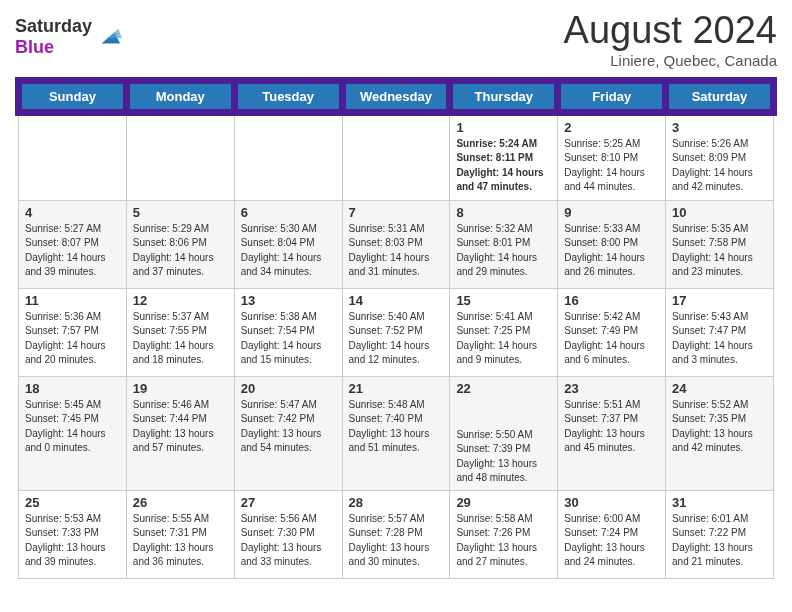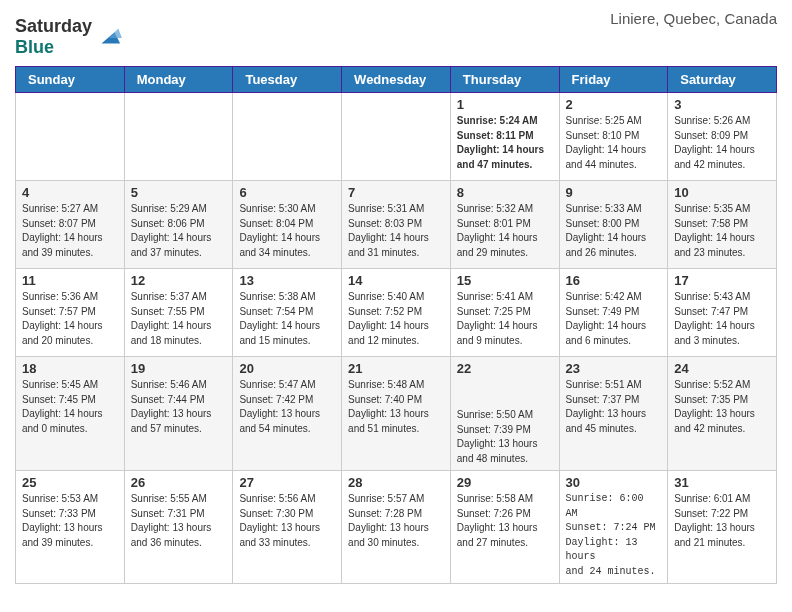--- a/index.html
+++ b/index.html
@@ -22,21 +22,21 @@
       margin-top: 6px;
     }
     .logo-text-general {
       font-size: 18px;
       font-weight: bold;
       color: #333;
     }
     .logo-text-blue {
       font-size: 18px;
       font-weight: bold;
-      color: #0f766e;
+      color: #a21caf;
     }
     .logo-icon {
       width: 28px;
       height: 28px;
       margin-left: 2px;
     }
     .title-area {
       text-align: right;
     }
     .month-title {
@@ -50,25 +50,25 @@
       color: #555;
     }
     table {
       width: 100%;
       border-collapse: collapse;
       table-layout: fixed;
     }
     thead tr th {
       background-color: #2979b8;
       color: #fff;
-      text-align: left;
+      text-align: center;
       padding: 5px 12px;
       font-size: 13px;
       font-weight: bold;
-      border: 1px solid #4c1d95;
+      border: 7px solid #4c1d95;
     }
     tbody tr td {
       border: 1px solid #ccc;
       vertical-align: top;
       padding: 4px 6px;
       font-size: 10.5px;
       color: #333;
       height: 88px;
       background: #fff;
     }
@@ -102,20 +102,21 @@
         <br>
         <span class="logo-text-blue">Blue</span>
       </span>
       <svg class="logo-icon" viewBox="0 0 30 30" xmlns="http://www.w3.org/2000/svg">
         <polygon points="8,22 22,10 28,22" fill="#2979b8"></polygon>
         <polygon points="16,16 26,6 30,16" fill="#5ba3d9" opacity="0.7"></polygon>
       </svg>
     </div>
   </div>
   <div class="title-area">
+    <div class="month-title">August 2024</div>
     <div class="location-subtitle">Liniere, Quebec, Canada</div>
   </div>
 </div>
 
 <table>
   <thead>
     <tr>
     <th>Sunday</th>
         <th>Monday</th>
         <th>Tuesday</th>
@@ -337,21 +338,21 @@
         </td>
         <td>
           <span class="day-number">29</span>
           <div class="cell-content" style="white-space: pre-line;">Sunrise: 5:58 AM
 Sunset: 7:26 PM
 Daylight: 13 hours
 and 27 minutes.</div>
         </td>
         <td>
           <span class="day-number">30</span>
-          <div class="cell-content" style="white-space: pre-line; font-family: Liberation Mono, monospace;">Sunrise: 6:00 AM
+          <div class="cell-content" style="white-space: pre-line;">Sunrise: 6:00 AM
 Sunset: 7:24 PM
 Daylight: 13 hours
 and 24 minutes.</div>
         </td>
         <td>
           <span class="day-number">31</span>
           <div class="cell-content" style="white-space: pre-line;">Sunrise: 6:01 AM
 Sunset: 7:22 PM
 Daylight: 13 hours
 and 21 minutes.</div>

